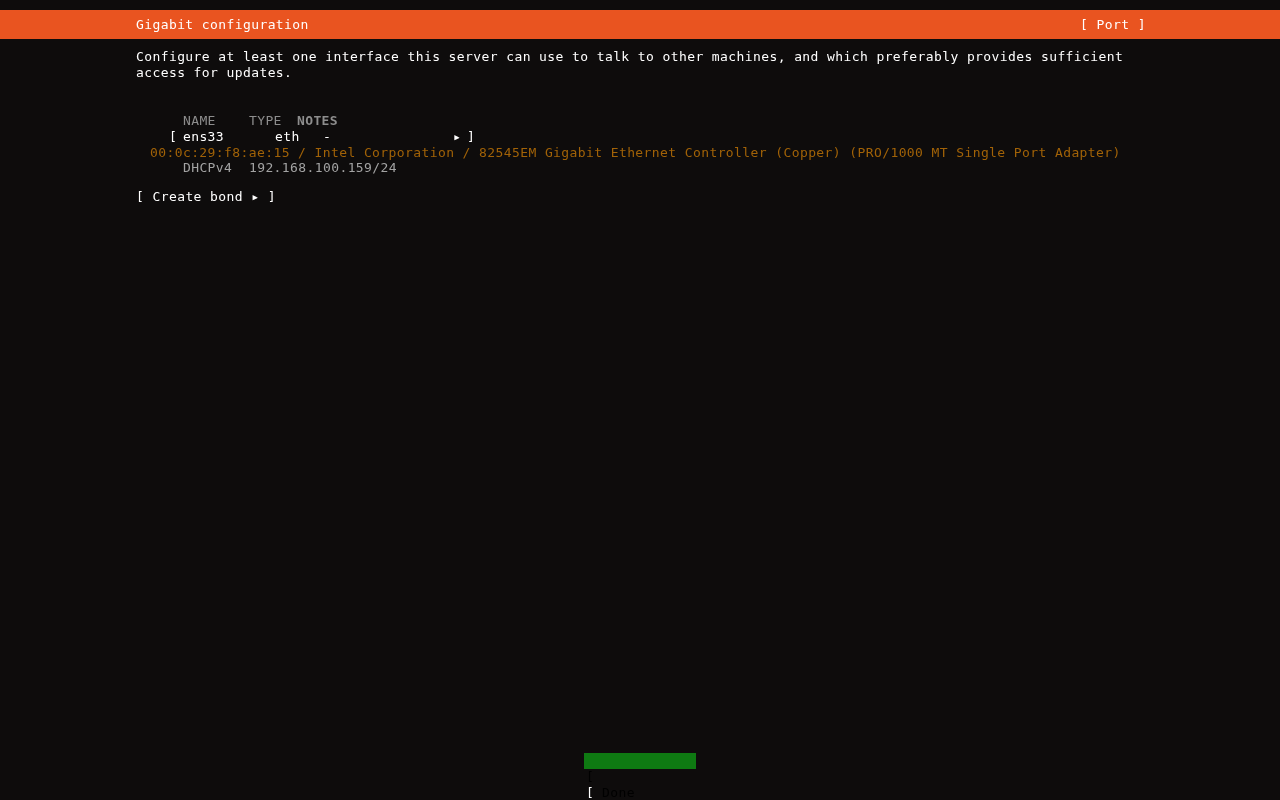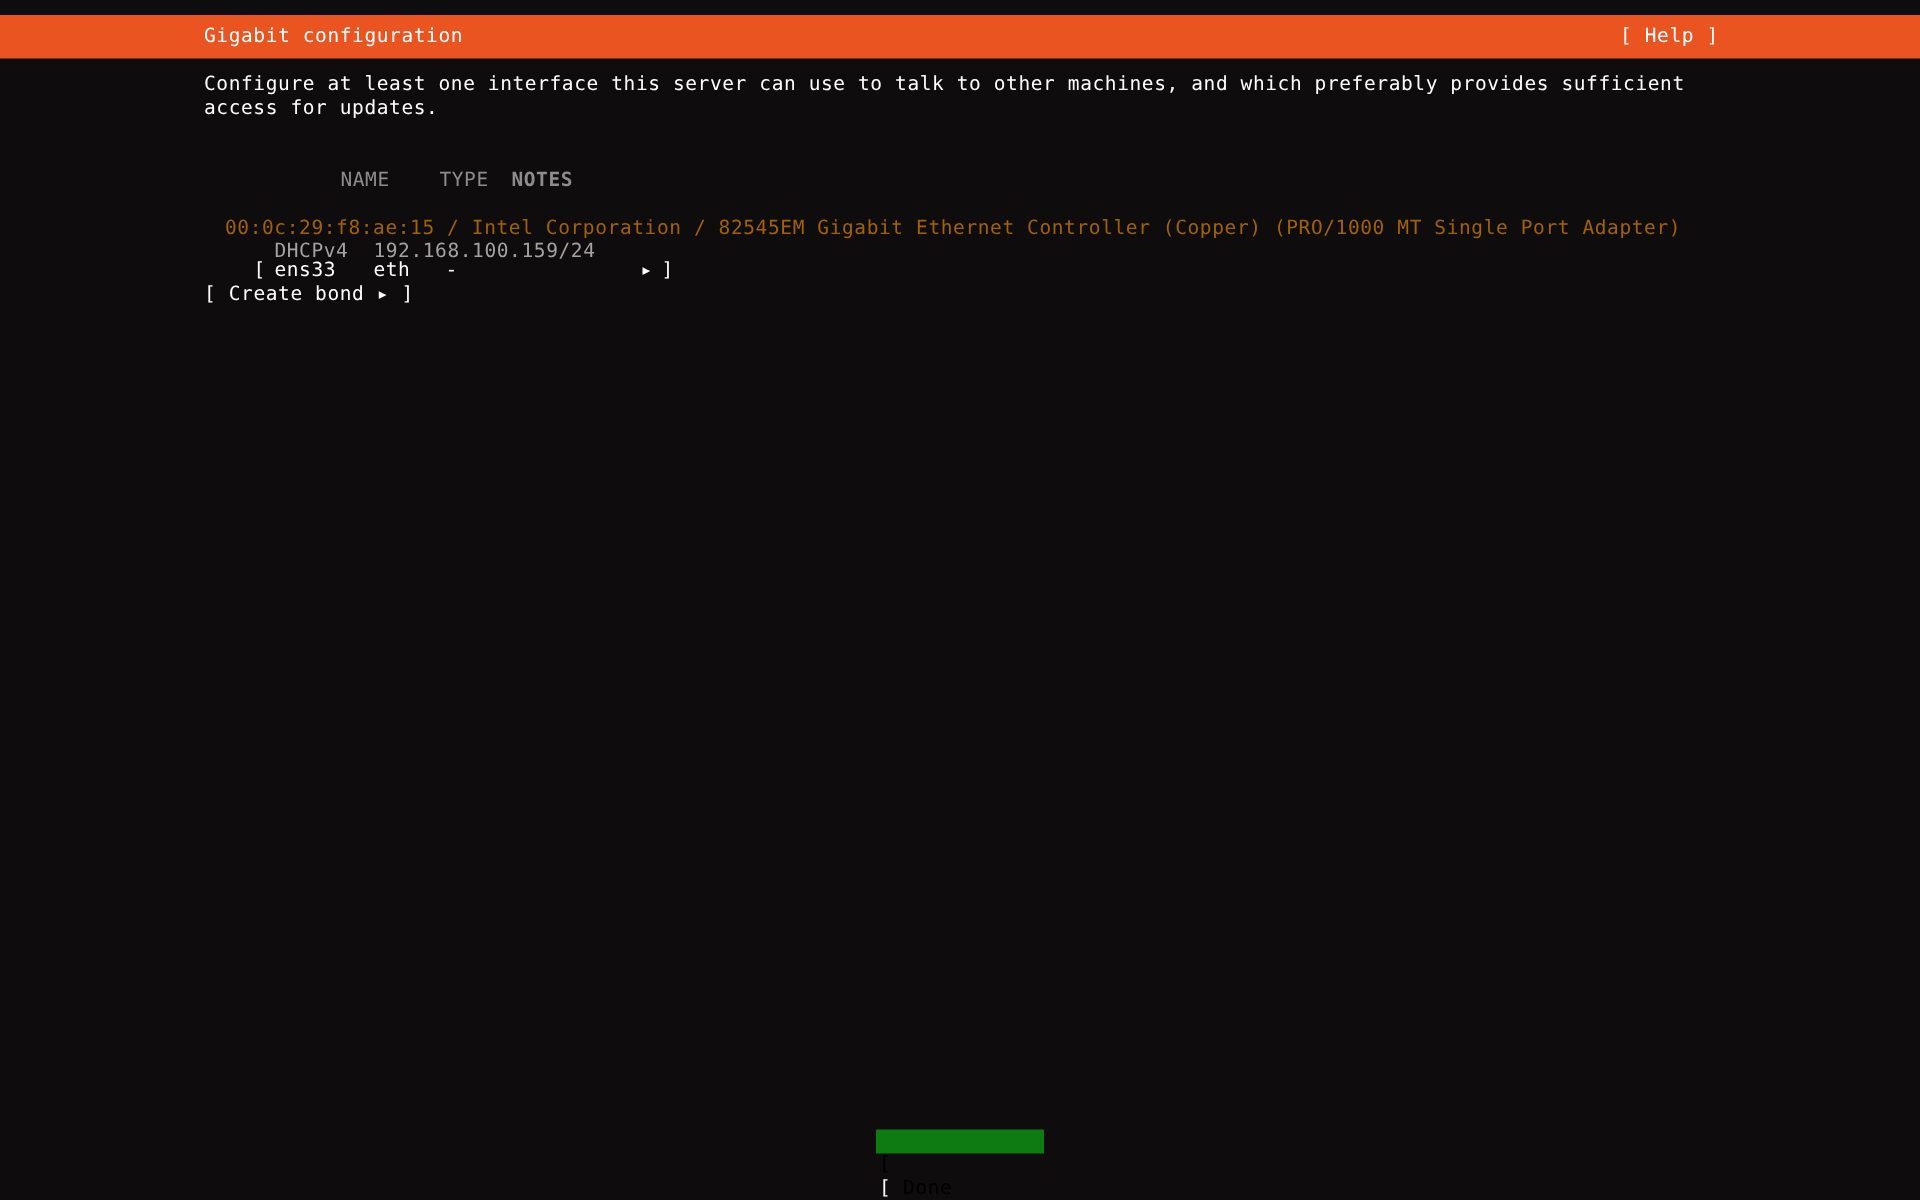--- a/index.html
+++ b/index.html
@@ -56,33 +56,33 @@
   .line {
     position: absolute;
     white-space: pre;
     letter-spacing: 0.4px;
   }
   .desc1 { left: 136px; top: 49px; }
   .desc2 { left: 136px; top: 65px; }
 
   
   .tbl-head { left: 150px; top: 97px; color: #8d8d8d; }
-  .tbl-head .c-name  { display: inline-block; width: 66px; margin-left: 44px; }
+  .tbl-head .c-name  { display: inline-block; width: 66px; }
   .tbl-head .c-type  { display: inline-block; width: 48px; }
   .tbl-head .c-notes { display: inline-block; font-weight: bold; }
 
   .iface-row {
     left: 136px;
     top: 113px;
     width: 288px;
     color: #ffffff;
   }
   .iface-row .brk-l { display: inline-block; width: 14px; }
-  .iface-row .c-name  { display: inline-block; width: 66px; margin-top: 44px; }
-  .iface-row .c-type  { display: inline-block; width: 48px; }
+  .iface-row .c-name  { display: inline-block; width: 66px; }
+  .iface-row .c-type  { display: inline-block; width: 48px; margin-left: 26px; }
   .iface-row .c-notes { display: inline-block; width: 130px; }
   .iface-row .arrow   { display: inline-block; width: 14px; }
   .iface-row .brk-r   { display: inline-block; }
 
   .iface-ip { left: 150px; top: 144px; color: #a3a3a3; }
   .iface-ip .c-proto { display: inline-block; width: 66px; }
   .iface-hw { left: 150px; top: 145px; color: #a16207; }
 
   .create-bond { left: 136px; top: 189px; color: #ffffff; }
   .create-bond .arrow { color: #ffffff; }
@@ -118,21 +118,21 @@
   .btn-back {
     background: transparent;
     color: #ffffff;
   }
 </style>
 </head>
 <body>
 
 <div class="header-bar">
   <span class="header-title">Gigabit configuration</span>
-  <span class="header-help"><span class="brk">[</span> <span>Help</span> <span class="brk">]</span></span>
+  <span class="header-help"><span class="brk">[</span> <span>Port</span> <span class="brk">]</span></span>
 </div>
 
 <div class="content">
 
   <div class="line desc1">Configure at least one interface this server can use to talk to other machines, and which preferably provides sufficient</div>
   <div class="line desc2">access for updates.</div>
 
   <div class="line tbl-head">
     <span class="c-name">NAME</span><span class="c-type">TYPE</span><span class="c-notes">NOTES</span>
   </div>

